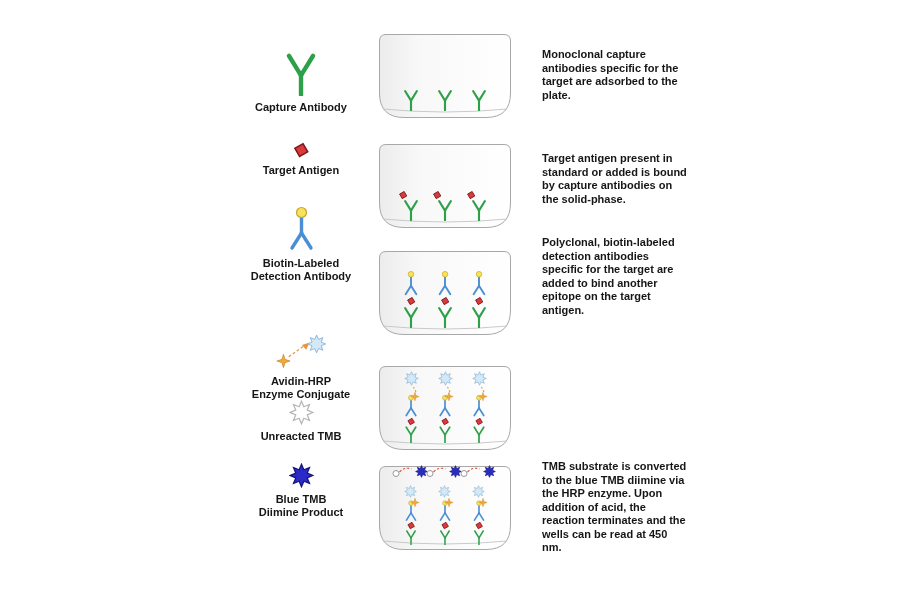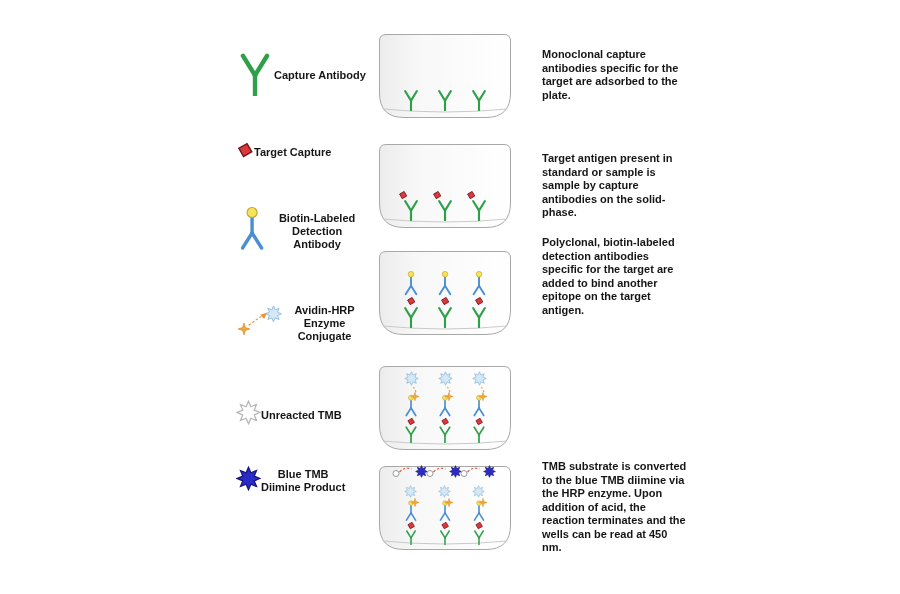--- a/index.html
+++ b/index.html
@@ -1,20 +1,20 @@
 <!DOCTYPE html>
 <html><head>
 <meta charset="utf-8">
 <style>
   html,body{margin:0;padding:0;background:#ffffff;}
   .canvas{position:relative;width:900px;height:594px;background:#ffffff;
           font-family:"Liberation Sans",sans-serif;overflow:hidden;}
   .defs{position:absolute;width:0;height:0;}
   .legend-item{position:absolute;left:236px;width:130px;display:flex;
-               align-items:center;}
+               flex-direction:column;align-items:center;}
   .legend-label{margin-top:5px;font-size:11px;font-weight:bold;color:#161616;
                 text-align:center;line-height:13px;white-space:pre-line;}
   .well{position:absolute;left:378px;width:134px;height:88px;}
   .well svg{display:block;width:134px;height:88px;}
   .desc{position:absolute;left:524px;width:145px;font-size:11px;font-weight:bold;
         color:#161616;line-height:13.5px;text-align:left;margin-left:18px;}
 </style>
 </head>
 <body>
 
@@ -103,32 +103,32 @@
     <svg width="38" height="46" viewBox="0 0 32 40">
       <use href="#sym-ab-green"></use>
     </svg>
     <div class="legend-label">Capture Antibody</div>
   </div>
 
   <div class="legend-item" style="top:141px">
     <svg width="18" height="18" viewBox="0 0 16 16">
       <use href="#sym-antigen"></use>
     </svg>
-    <div class="legend-label">Target Capture</div>
+    <div class="legend-label">Target Antigen</div>
   </div>
 
   <div class="legend-item" style="top:206px">
     <svg width="33" height="46" viewBox="0 0 32 46">
       <use href="#sym-ab-blue"></use>
     </svg>
     <div class="legend-label">Biotin-Labeled
 Detection Antibody</div>
   </div>
 
-  <div class="legend-item" style="top:299px">
+  <div class="legend-item" style="top:334px">
     <svg width="56" height="36" viewBox="0 0 56 38">
       <use href="#sym-star4" x="2" y="21" width="15" height="15" fill="#f2a93b" stroke="#c07c1e" stroke-width="0.8"></use>
       <path d="M15 24 L32 12" fill="none" stroke="#e8953c" stroke-width="1.3" stroke-dasharray="3 2.2"></path>
       <path d="M37 9 L29 11.5 L33.5 16.5 Z" fill="#e8953c"></path>
       <use href="#sym-burst" x="34" y="0" width="21" height="21" fill="#d6e8f5" stroke="#8fb9d9" stroke-width="1"></use>
     </svg>
     <div class="legend-label">Avidin-HRP
 Enzyme Conjugate</div>
   </div>
 
@@ -186,17 +186,17 @@
   <div class="well" style="top:465px">
     <svg viewBox="0 0 134 88">
       <use href="#sym-well"></use>
       <use href="#unit-s5" x="11" y="-4" width="44" height="86"></use>
       <use href="#unit-s5" x="45" y="-4" width="44" height="86"></use>
       <use href="#unit-s5" x="79" y="-4" width="44" height="86"></use>
     </svg>
   </div>
 
   <div class="desc" style="top:48px">Monoclonal capture antibodies specific for the target are adsorbed to the plate.</div>
-  <div class="desc" style="top:152px">Target antigen present in standard or sample is sample by capture antibodies on the solid-phase.</div>
+  <div class="desc" style="top:152px">Target antigen present in standard or added is bound by capture antibodies on the solid-phase.</div>
   <div class="desc" style="top:236px">Polyclonal, biotin-labeled detection antibodies specific for the target are added to bind another epitope on the target antigen.</div>
   <div class="desc" style="top:460px">TMB substrate is converted to the blue TMB diimine via the HRP enzyme. Upon addition of acid, the reaction terminates and the wells can be read at 450 nm.</div>
 
 </div>
 
 </body></html>

